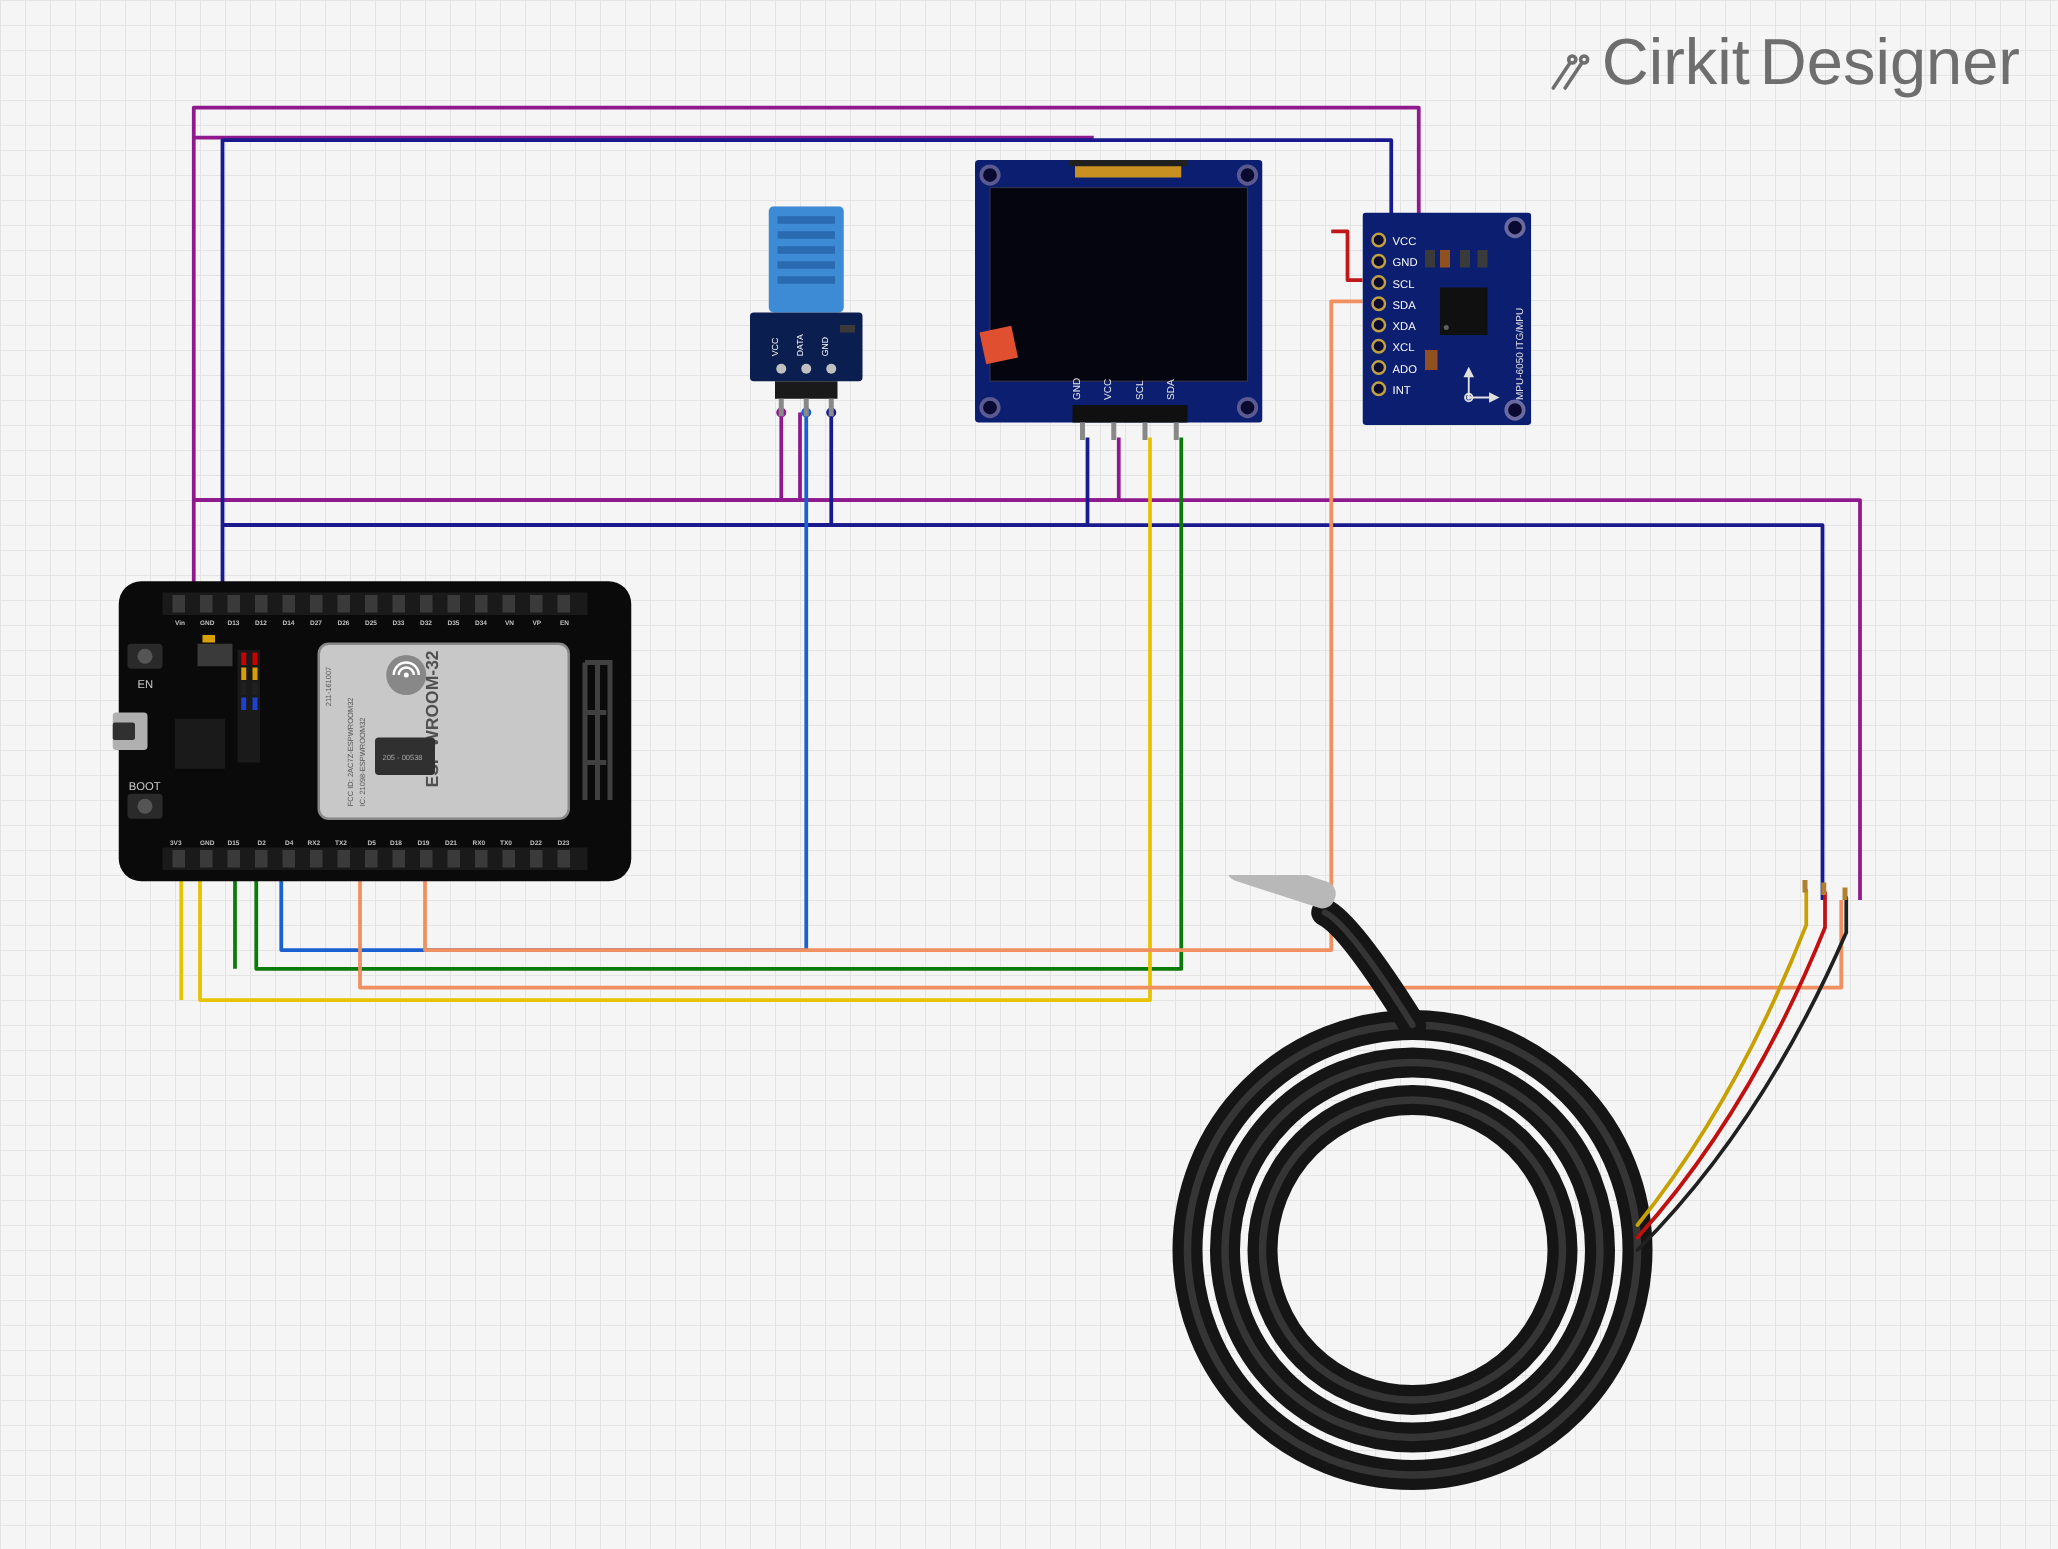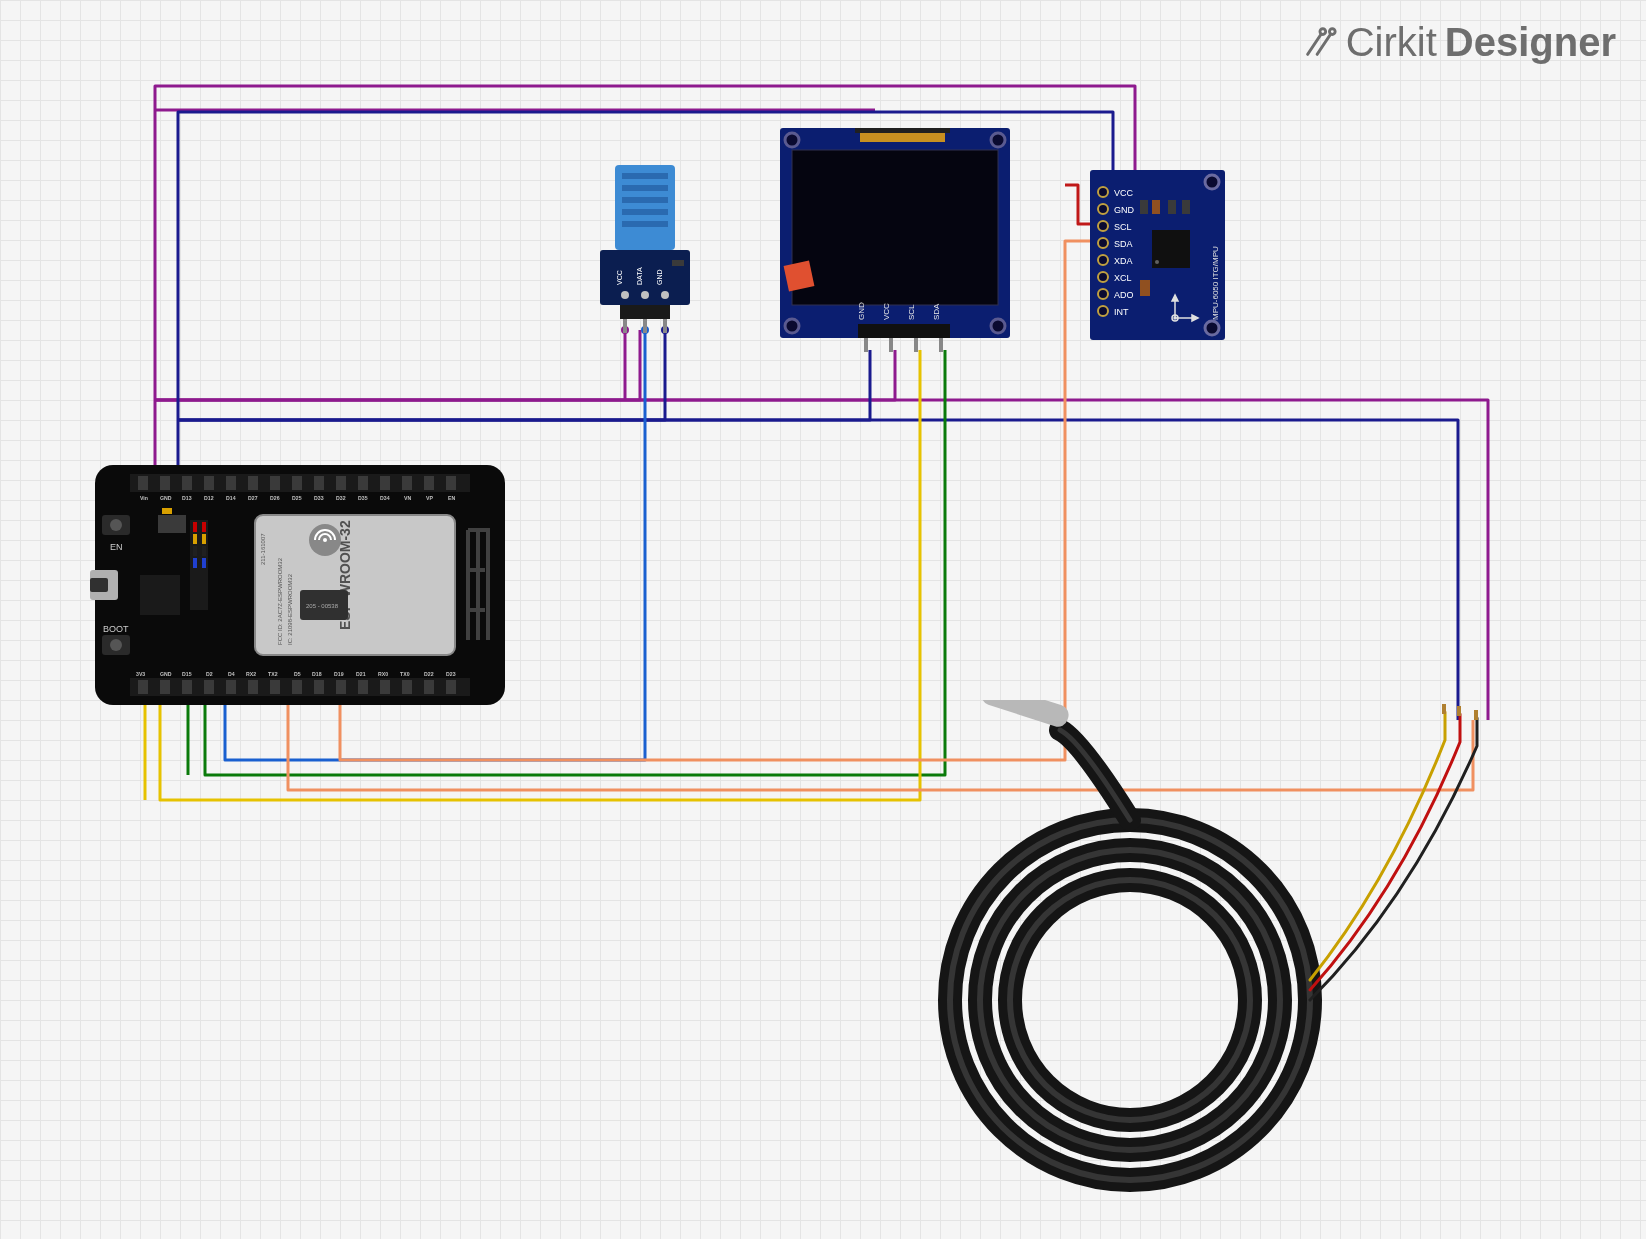--- a/index.html
+++ b/index.html
@@ -9,25 +9,25 @@
     background-image:
       linear-gradient(#e4e4e4 1px, transparent 1px),
       linear-gradient(90deg, #e4e4e4 1px, transparent 1px);
     background-size:20px 20px;
     font-family:Arial,Helvetica,sans-serif;
     position:relative;
     overflow:hidden;
   }
   .logo{
     position:absolute; top:20px; right:30px;
-    font-size:40px; font-weight:400; color:#6e6e6e;
+    font-size:52px; font-weight:400; color:#6e6e6e;
     display:flex; align-items:center; gap:8px;
   }
   .logo .icon{display:inline-block;width:38px;height:38px;}
-  .logo .bold{font-weight:700;}
+  .logo .bold{font-weight:400;}
   .component{position:absolute;}
   .mpu-pin{font-size:9px;fill:#fff;font-family:Arial;}
   .dht-pin{font-size:7px;fill:#fff;font-family:Arial;}
   svg.wires{position:absolute;top:0;left:0;pointer-events:none;}
   .esp-label{fill:#c0c0c0;font-size:5.2px;font-family:Arial;font-weight:600;}
 </style>
 </head>
 <body>
 
 <div class="logo">

